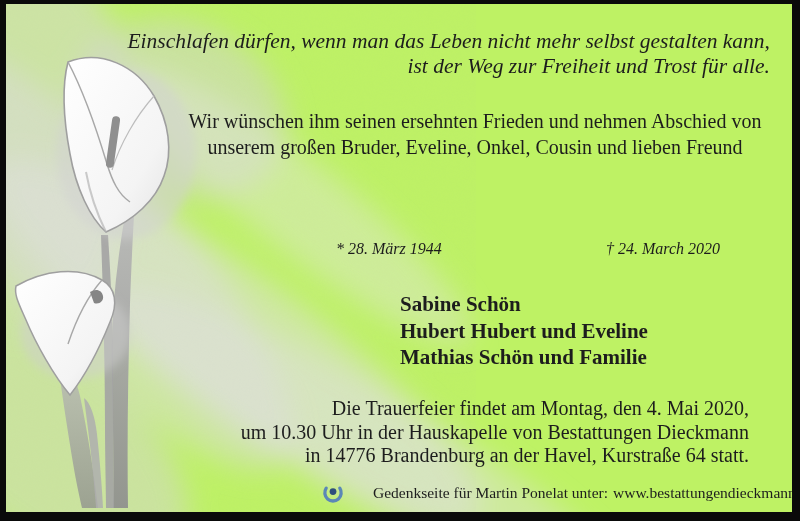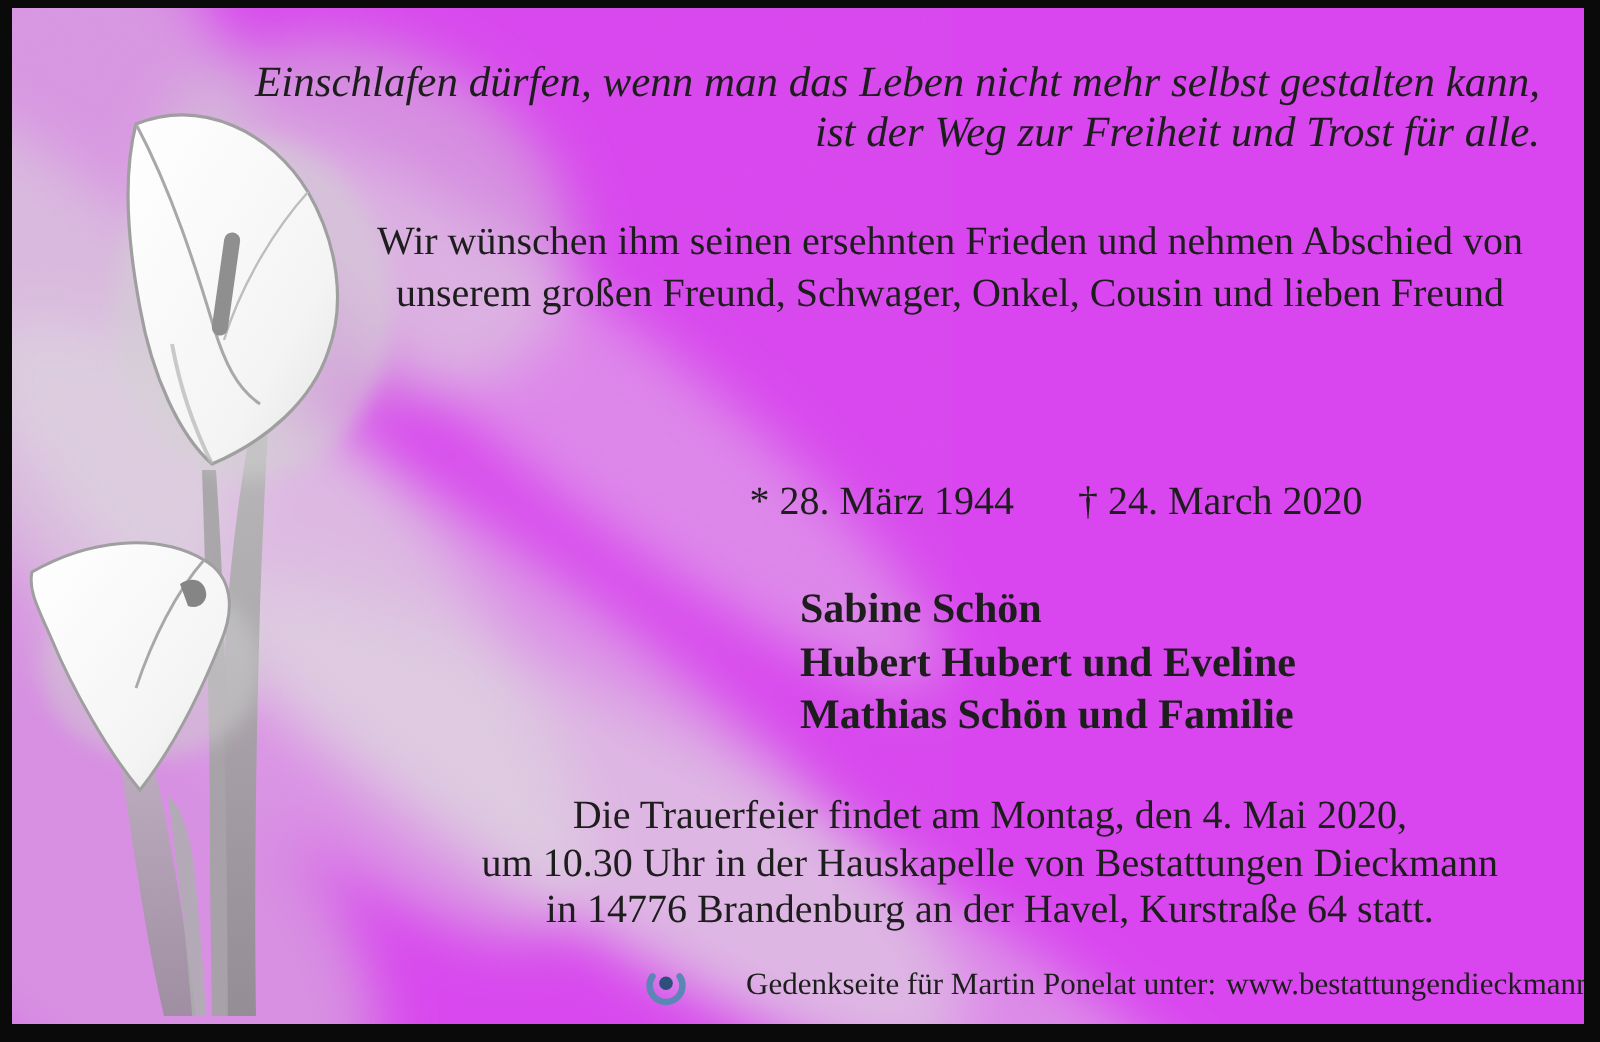--- a/index.html
+++ b/index.html
@@ -3,21 +3,21 @@
 <meta charset="utf-8">
 <style>
   html,body{margin:0;padding:0;background:#444;}
   .card{
     position:relative;
     width:800px;height:521px;
     box-sizing:border-box;
     border-style:solid;
     border-color:#0a0a0a;
     border-width:4px 8px 9px 6px;
-    background:#d946ef;
+    background:#bef264;
     overflow:hidden;
     font-family:"Liberation Serif","DejaVu Serif",serif;
     color:#1d1d1d;
   }
   .layer{position:absolute;}
   .artwork{left:0;top:0;width:786px;height:508px;}
   .epitaph{
     top:25px;right:22px;
     text-align:right;
     font-style:italic;
@@ -35,34 +35,35 @@
   .name{
     top:178px;left:330px;width:394px;
     text-align:center;
     font-size:37px;
     font-weight:bold;
     margin:0;
     letter-spacing:0.5px;
   }
   .dates{
     top:236px;left:330px;width:384px;
-    display:flex;justify-content:center;gap:32px;
-    font-size:20px;
+    display:flex;justify-content:space-between;gap:32px;
+    font-size:16px;
     white-space:nowrap;
+    font-style:italic;
   }
   .mourners{
     top:287px;left:394px;
     font-size:21px;
     font-weight:bold;
     line-height:26.5px;
     white-space:nowrap;
   }
   .funeral{
     top:393px;right:43px;
-    text-align:center;
+    text-align:right;
     font-size:20px;
     line-height:23.5px;
     white-space:nowrap;
   }
   .memorial{
     top:477px;left:315px;
     display:flex;align-items:center;gap:28px;
     font-size:15.5px;
     white-space:nowrap;
   }
@@ -134,21 +135,21 @@
     <path d="M100 228 C92 212,84 190,80 168" fill="none" stroke="#b5b5b5" stroke-width="2" opacity="0.7"></path>
   </svg>
 
   <div class="layer epitaph">
     <div>Einschlafen dürfen, wenn man das Leben nicht mehr selbst gestalten kann,</div>
     <div>ist der Weg zur Freiheit und Trost für alle.</div>
   </div>
 
   <div class="layer intro">
     <div>Wir wünschen ihm seinen ersehnten Frieden und nehmen Abschied von</div>
-    <div>unserem großen Freund, Schwager, Onkel, Cousin und lieben Freund</div>
+    <div>unserem großen Bruder, Eveline, Onkel, Cousin und lieben Freund</div>
   </div>
 
 
   <div class="layer dates">
     <span>* 28. März 1944</span>
     <span>† 24. March 2020</span>
   </div>
 
   <div class="layer mourners">
     <div>Sabine Schön</div>

